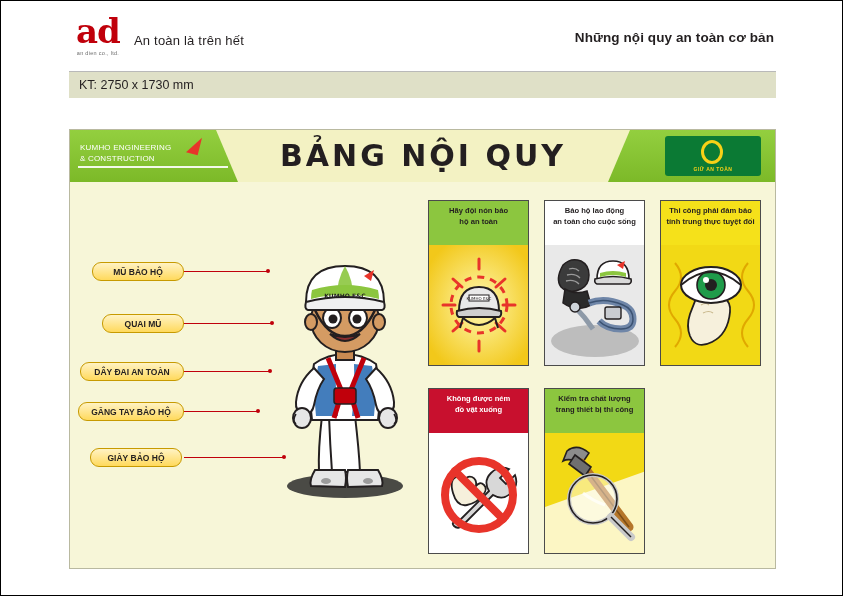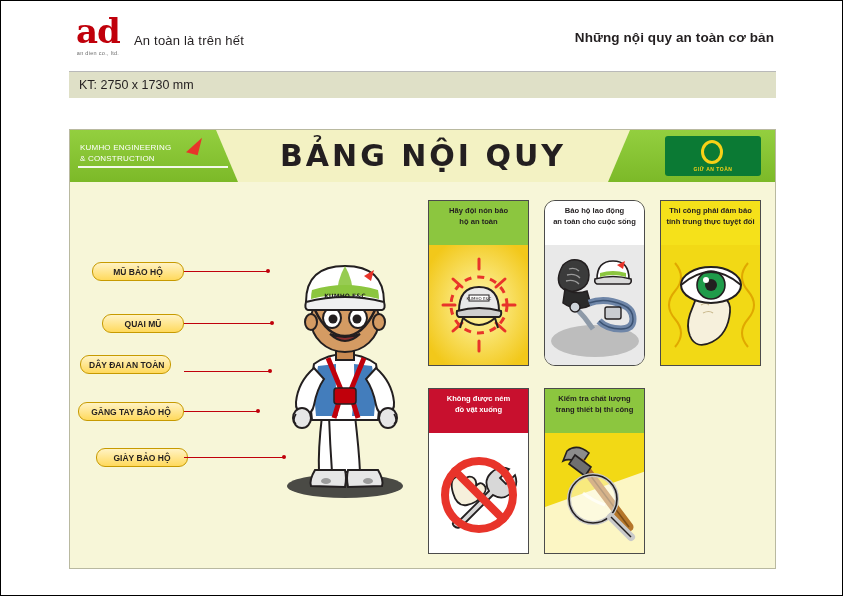--- a/index.html
+++ b/index.html
@@ -392,33 +392,33 @@
     </div>
     <div class="leader" style="left:114px; top:141px; width:84px;"></div>
     <div class="leader-dot" style="left:196px; top:139px;"></div>
 
     <div class="callout" style="left:32px; top:184px; width:82px;">
       <span>QUAI  MŨ</span>
     </div>
     <div class="leader" style="left:114px; top:193px; width:88px;"></div>
     <div class="leader-dot" style="left:200px; top:191px;"></div>
 
-    <div class="callout" style="left:10px; top:225px; width:91px;">
+    <div class="callout" style="left:10px; top:232px; width:104px;">
       <span>DÂY ĐAI AN TOÀN</span>
     </div>
     <div class="leader" style="left:114px; top:241px; width:86px;"></div>
     <div class="leader-dot" style="left:198px; top:239px;"></div>
 
     <div class="callout" style="left:8px; top:272px; width:106px;">
       <span>GĂNG TAY BẢO HỘ</span>
     </div>
     <div class="leader" style="left:114px; top:281px; width:74px;"></div>
     <div class="leader-dot" style="left:186px; top:279px;"></div>
 
-    <div class="callout" style="left:26px; top:318px; width:92px;">
+    <div class="callout" style="left:20px; top:318px; width:92px;">
       <span>GIÀY BẢO HỘ</span>
     </div>
     <div class="leader" style="left:114px; top:327px; width:100px;"></div>
     <div class="leader-dot" style="left:212px; top:325px;"></div>
 
     <div class="posters">
 
       <div class="poster" style="left:0px; top:0px;">
         <div class="poster-cap" style="background:#8cc63f;">
           <div>Hãy đội nón bảo</div>
@@ -447,21 +447,21 @@
             <path d="M30 66 q0 -24 20 -24 q20 0 20 24 z" fill="#e9e9e9" stroke="#231f20" stroke-width="2"></path>
             <path d="M28 66 q22 -6 44 0 q1 5 -2 6 l-40 0 q-3 -1 -2 -6 z" fill="#cfcfcf" stroke="#231f20" stroke-width="2"></path>
             <rect x="40" y="50" width="20" height="6" fill="#ffffff" stroke="#231f20" stroke-width="1"></rect>
             <text x="50" y="55" font-family="DejaVu Sans, sans-serif" font-size="4" fill="#231f20" text-anchor="middle">KUMHO E&amp;C</text>
             <path d="M34 73 q16 14 32 0" stroke="#231f20" stroke-width="2" fill="none"></path>
             <path d="M34 73 l-3 10 M66 73 l3 10" stroke="#231f20" stroke-width="2" fill="none"></path>
           </svg>
         </div>
       </div>
 
-      <div class="poster" style="left:116px; top:0px;border-radius:11px;">
+      <div class="poster" style="left:116px; top:0px;">
         <div class="poster-cap" style="background:#ffffff;">
           <div>Bảo hộ lao động</div>
           <div>an toàn cho cuộc sống</div>
         </div>
         <div class="poster-body" style="background:#ededed;">
           <svg viewBox="0 0 101 120" width="101" height="120">
             <rect x="0" y="0" width="101" height="120" fill="#e9e9e9"></rect>
             <ellipse cx="50" cy="96" rx="44" ry="16" fill="#bdbdbd"></ellipse>
 
             <path d="M18 20 q8 -8 18 -4 q8 4 8 14 q0 10 -8 14 q-12 6 -20 -2 q-6 -8 2 -22 z" fill="#3b3b3b" stroke="#231f20" stroke-width="1.5"></path>

